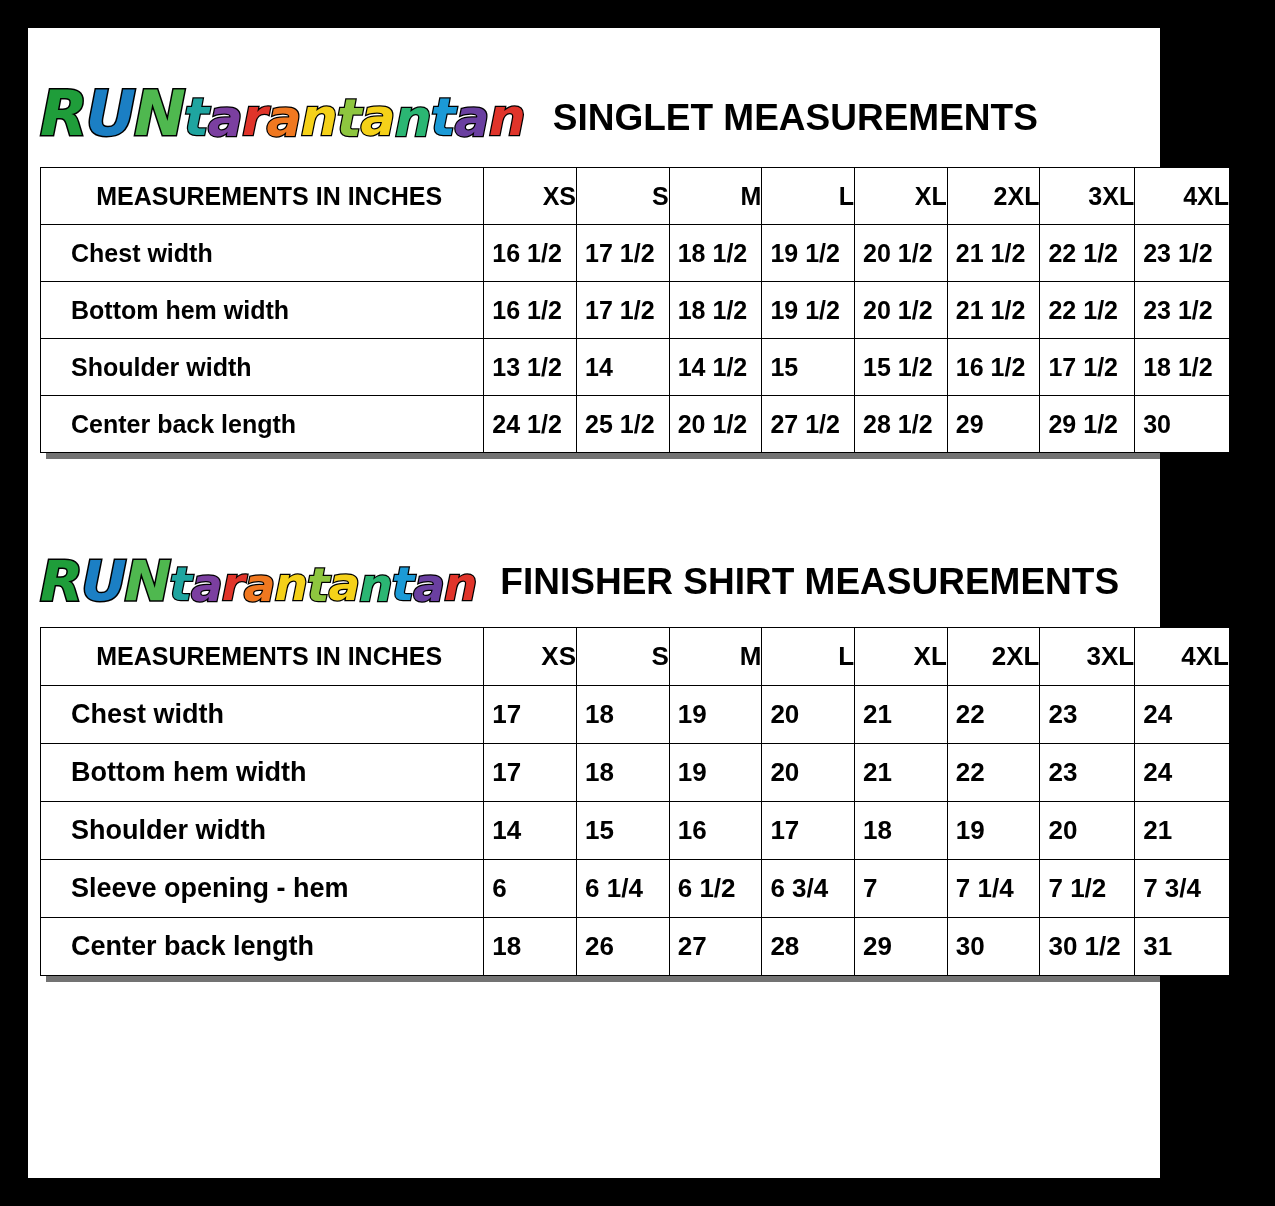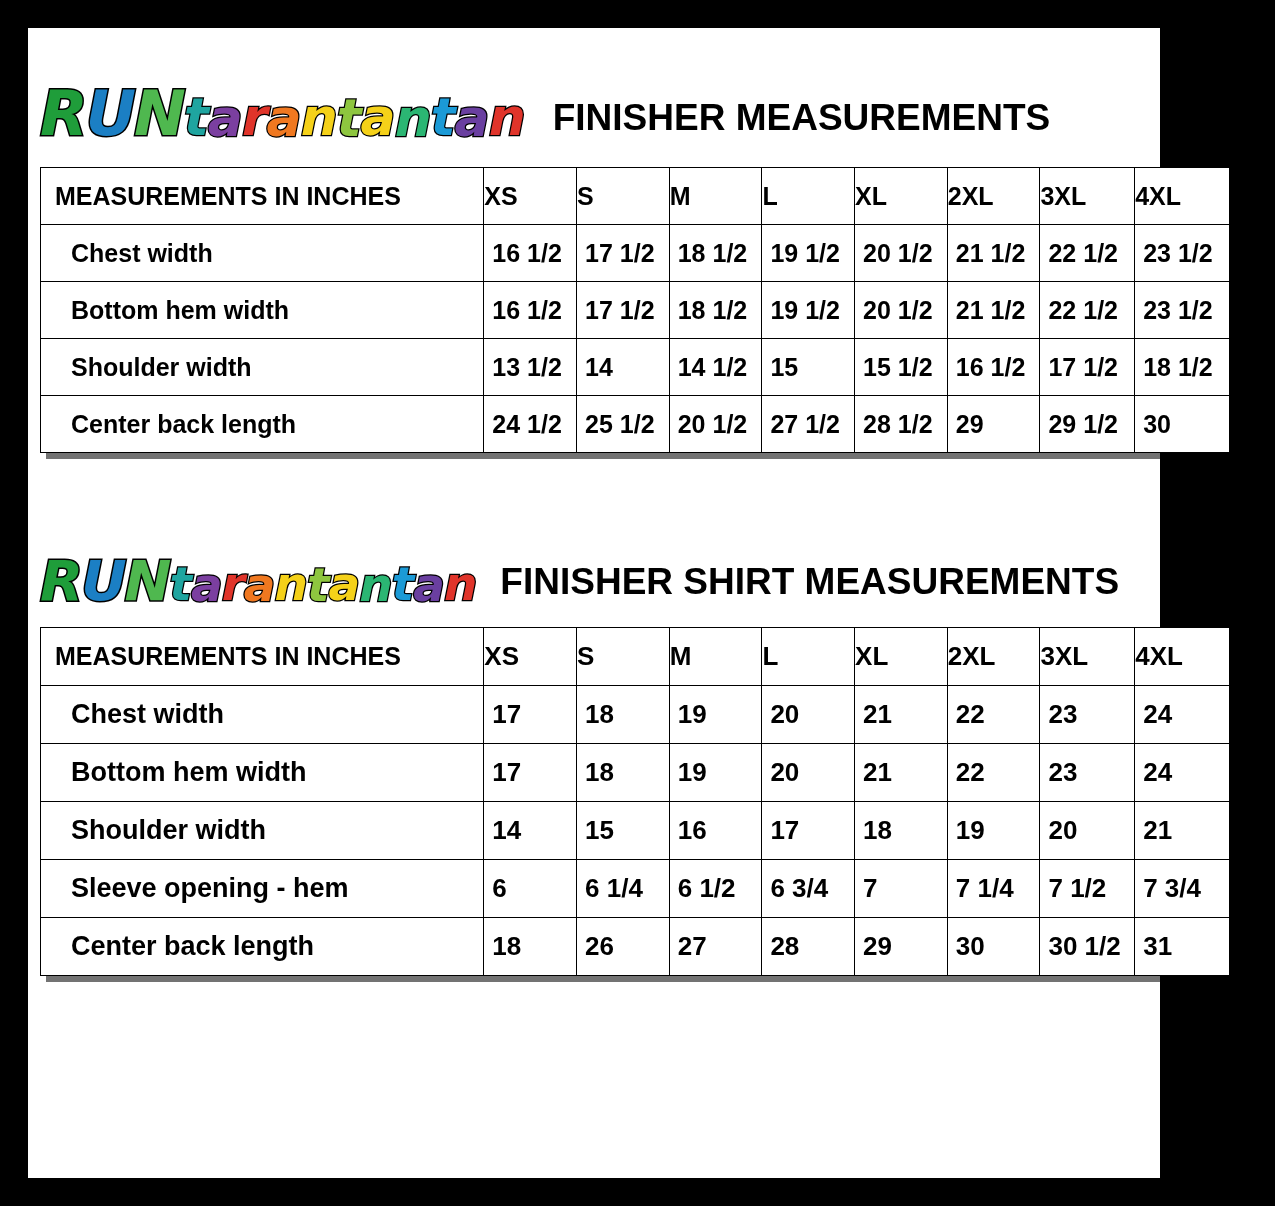--- a/index.html
+++ b/index.html
@@ -74,31 +74,31 @@
   }
   table.meas th, table.meas td {
     border: 1.5px solid #000;
     color: #000;
     font-weight: bold;
     padding: 0;
     vertical-align: middle;
     background: #fff;
   }
   table.meas th.rowlabel-head {
-    text-align: left;
+    text-align: center;
     padding-left: 14px;
     font-family: "Liberation Sans", sans-serif;
   }
   table.meas td.rowlabel {
     text-align: left;
     padding-left: 30px;
     font-family: "Liberation Sans", sans-serif;
   }
   table.meas th.size-head {
-    text-align: left;
+    text-align: right;
     font-family: "Liberation Sans", sans-serif;
   }
   table.meas td.val {
     text-align: left;
     padding-left: 8px;
     font-family: "Liberation Sans", sans-serif;
   }
 
   
   #singlet-table table.meas { width: 1190px; }
@@ -116,21 +116,21 @@
 <body>
 
 <div class="page">
 
   <div class="section" id="section-singlet" style="left:12px; top:55px;">
 
     <div class="head-row">
       <div class="logo" id="logo-1" style="font-size:0;">
         <span class="run" id="logo1-run" style="font-size:62px;"><span style="color: rgb(31, 157, 58);">R</span><span style="color: rgb(27, 127, 196);">U</span><span style="color: rgb(79, 184, 79);">N</span></span><span class="tail" id="logo1-tail" style="font-size:52px;"><span style="color: rgb(31, 165, 160); transform: translateY(0px);">t</span><span style="color: rgb(123, 63, 160); transform: translateY(1px);">a</span><span style="color: rgb(224, 52, 42); transform: translateY(0px);">r</span><span style="color: rgb(240, 120, 32); transform: translateY(1px);">a</span><span style="color: rgb(245, 209, 25); transform: translateY(0px);">n</span><span style="color: rgb(142, 198, 63); transform: translateY(1px);">t</span><span style="color: rgb(245, 209, 25); transform: translateY(0px);">a</span><span style="color: rgb(43, 182, 115); transform: translateY(1px);">n</span><span style="color: rgb(27, 154, 214); transform: translateY(0px);">t</span><span style="color: rgb(106, 63, 160); transform: translateY(1px);">a</span><span style="color: rgb(224, 52, 42); transform: translateY(0px);">n</span></span>
       </div>
-      <div class="section-title" style="font-size:37px; margin-left:28px; margin-bottom:6px;">FINISHER MEASUREMENTS</div>
+      <div class="section-title" style="font-size:37px; margin-left:28px; margin-bottom:6px;">SINGLET MEASUREMENTS</div>
     </div>
 
     <div class="tbl-wrap" id="singlet-table" style="margin-top:22px;">
       <table class="meas">
         <colgroup>
           <col style="width:440px">
           <col style="width:92px">
             <col style="width:92px">
             <col style="width:92px">
             <col style="width:92px">

